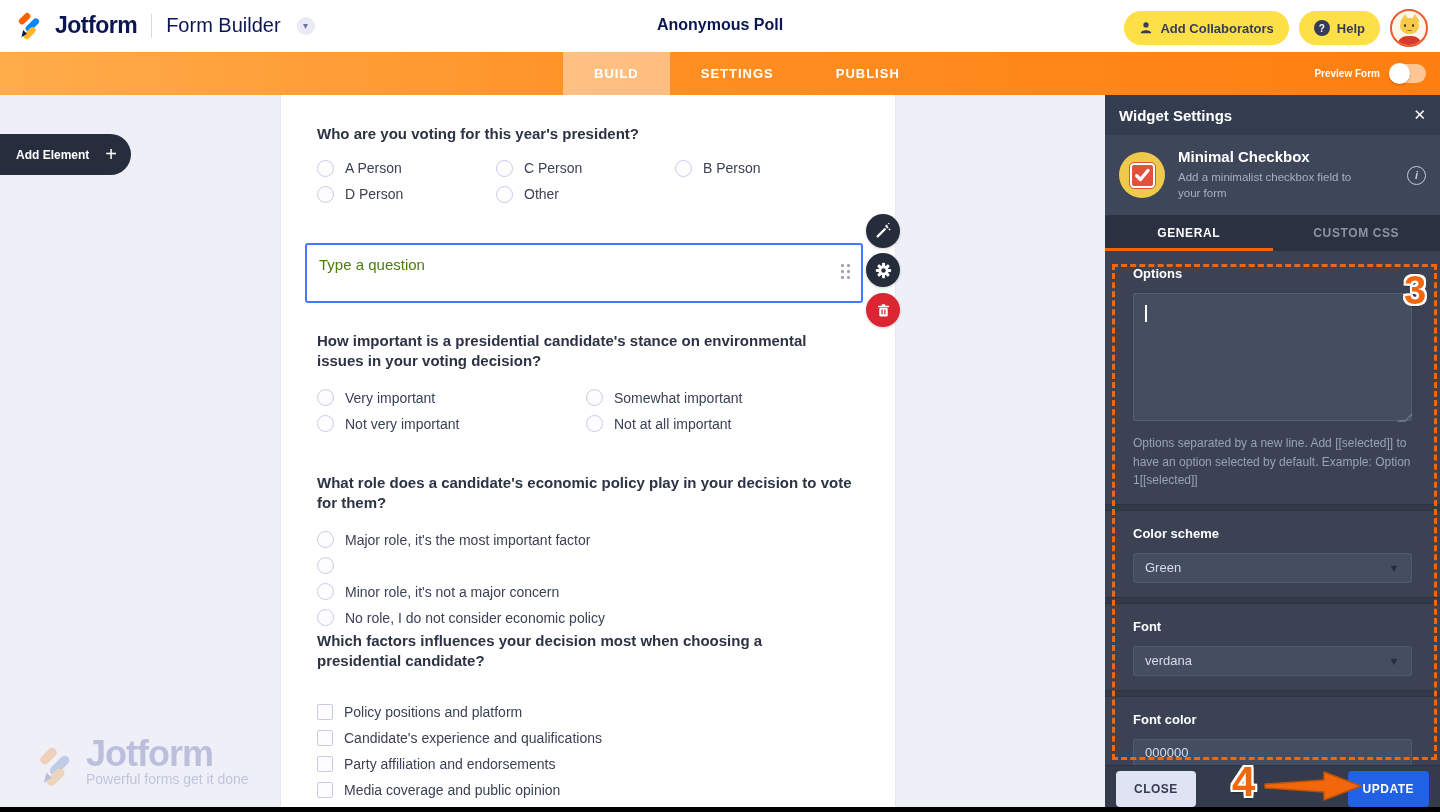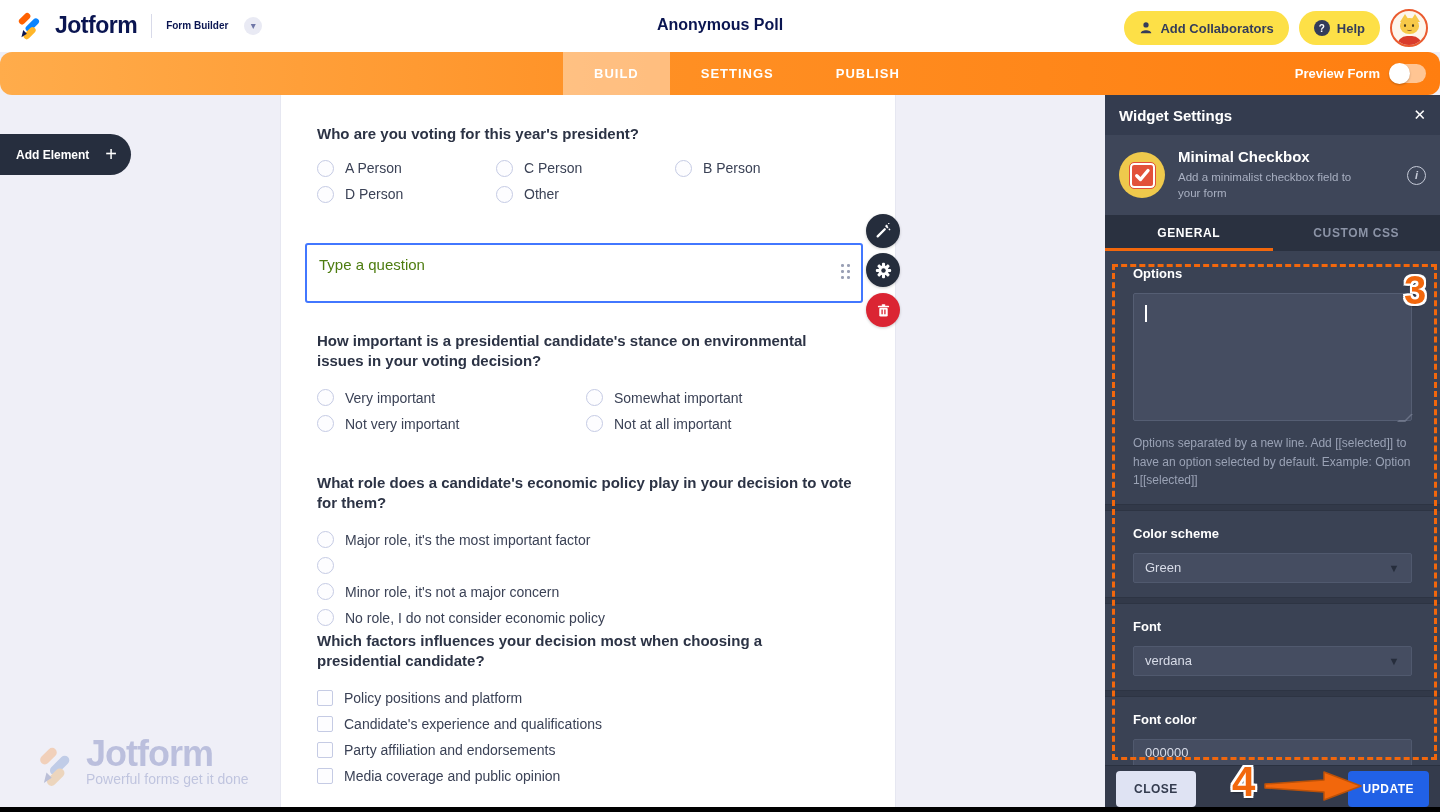--- a/index.html
+++ b/index.html
@@ -3,41 +3,41 @@
 <meta charset="utf-8">
 <style>
   * { margin:0; padding:0; box-sizing:border-box; }
   html,body { width:1440px; height:812px; overflow:hidden; font-family:"Liberation Sans", sans-serif; background:#EFEFF7; }
 
   
   .top-header { position:absolute; top:0; left:0; width:1440px; height:52px; background:#FFFFFF; z-index:30; }
   .logo-wrap { position:absolute; left:16px; top:11px; display:flex; align-items:center; gap:10px; }
   .logo-text { font-size:23px; font-weight:bold; color:#0A1551; letter-spacing:-0.5px; }
   .hdr-divider { width:1px; height:24px; background:#D8DAE9; margin:0 4px; }
-  .product-name { font-size:10px; font-weight:bold; color:#0A1551; }
+  .product-name { font-size:20px; font-weight:normal; color:#0A1551; }
   .chev-circle { width:18px; height:18px; border-radius:50%; background:#E9EAF4; color:#6F76A7; font-size:10px; display:flex; align-items:center; justify-content:center; margin-left:6px; }
   .form-title { position:absolute; left:0; right:0; top:16px; text-align:center; font-size:16px; font-weight:bold; color:#0A1551; }
   .hdr-right { position:absolute; right:12px; top:9px; display:flex; align-items:center; gap:10px; }
   .pill-btn { height:34px; background:#fde047; border:none; border-radius:17px; display:flex; align-items:center; gap:7px; padding:0 15px; font-size:13px; font-weight:bold; color:#343C5A; cursor:pointer; }
   .q-circle { width:16px; height:16px; border-radius:50%; background:#343C5A; color:#FFF; font-size:10px; font-weight:bold; display:flex; align-items:center; justify-content:center; }
   .avatar { width:38px; height:38px; border-radius:50%; border:2px solid #EA5B2F; background:#FDF6EC; position:relative; overflow:hidden; cursor:pointer; }
   .cat-ear { position:absolute; width:0; height:0; border-left:5px solid transparent; border-right:5px solid transparent; border-bottom:8px solid #F7C948; top:3px; }
   .cat-head { position:absolute; top:7px; left:8px; width:19px; height:16px; background:#F7C948; border-radius:48%; }
   .cat-eye { position:absolute; width:2px; height:3px; background:#40351B; border-radius:50%; top:6px; }
   .cat-mouth { position:absolute; width:5px; height:3px; border-bottom:1px solid #8A5A2B; border-radius:50%; top:10px; left:7px; }
   .cat-body { position:absolute; bottom:-2px; left:5px; width:25px; height:11px; background:#D93B2B; border-radius:10px 10px 0 0; }
 
   
-  .nav-bar { position:absolute; top:52px; left:0; width:1440px; height:43px; background:linear-gradient(90deg,#FFAC4B 0%,#FF9024 45%,#FF7E10 100%); z-index:25;border-radius:12px; }
+  .nav-bar { position:absolute; top:52px; left:0; width:1440px; height:43px; background:linear-gradient(90deg,#FFAC4B 0%,#FF9024 45%,#FF7E10 100%); z-index:25; }
   .nav-tabs { position:absolute; left:563px; top:0; height:43px; display:flex; }
   .nav-tab { height:43px; display:flex; align-items:center; justify-content:center; color:#FFFFFF; font-size:13px; font-weight:bold; letter-spacing:1px; cursor:pointer; padding:0 31px; }
   .nav-tab.active { background:rgba(255,255,255,0.42); }
   .tooltip-notch { position:absolute; left:536px; top:48px; width:10px; height:7px; background:#3A3F51; border-radius:2px 2px 0 0; }
   .preview-wrap { position:absolute; right:14px; top:0; height:43px; display:flex; align-items:center; gap:9px; }
-  .preview-label { color:#FFFFFF; font-size:13px; font-weight:bold; }
+  .preview-label { color:#FFFFFF; font-size:10px; font-weight:bold; }
   .toggle { width:37px; height:19px; border-radius:10px; background:rgba(255,255,255,0.55); position:relative; cursor:pointer; }
   .toggle-knob { position:absolute; left:0px; top:-1px; width:21px; height:21px; background:#FFFFFF; border-radius:50%; box-shadow:0 1px 2px rgba(0,0,0,0.25); }
 
   
   .canvas { position:absolute; top:95px; left:0; width:1105px; bottom:0; background:#EFEFF7; }
   .form-card { position:absolute; left:280px; top:95px; width:616px; bottom:0; background:#FFFFFF; border-left:1px solid #E6E7F1; border-right:1px solid #E6E7F1; z-index:1; }
   .add-element { position:absolute; left:0; top:134px; height:41px; background:#262E3E; color:#FFF; border-radius:0 21px 21px 0; display:flex; align-items:center; padding:0 14px 0 16px; gap:16px; cursor:pointer; z-index:5; }
   .add-element .ae-label { font-size:12px; font-weight:bold; }
   .add-element .plus { font-size:20px; font-weight:normal; }
 
@@ -240,21 +240,21 @@
         </div>
       <div class="opt">
           <span class="radio"></span>
           <span class="opt-label">No role, I do not consider economic policy</span>
         </div>
     </div>
   </div>
 
   <div class="qblock" style="top:536px;">
     <div class="q-label" style="width:500px;">Which factors influences your decision most when choosing a presidential candidate?</div>
-    <div class="opts cols1" style="margin-top:13px;text-align:right;">
+    <div class="opts cols1" style="margin-top:27px;text-align:right;">
       <div class="opt">
           <span class="checkbox"></span>
           <span class="opt-label">Policy positions and platform</span>
         </div>
       <div class="opt">
           <span class="checkbox"></span>
           <span class="opt-label">Candidate's experience and qualifications</span>
         </div>
       <div class="opt">
           <span class="checkbox"></span>

